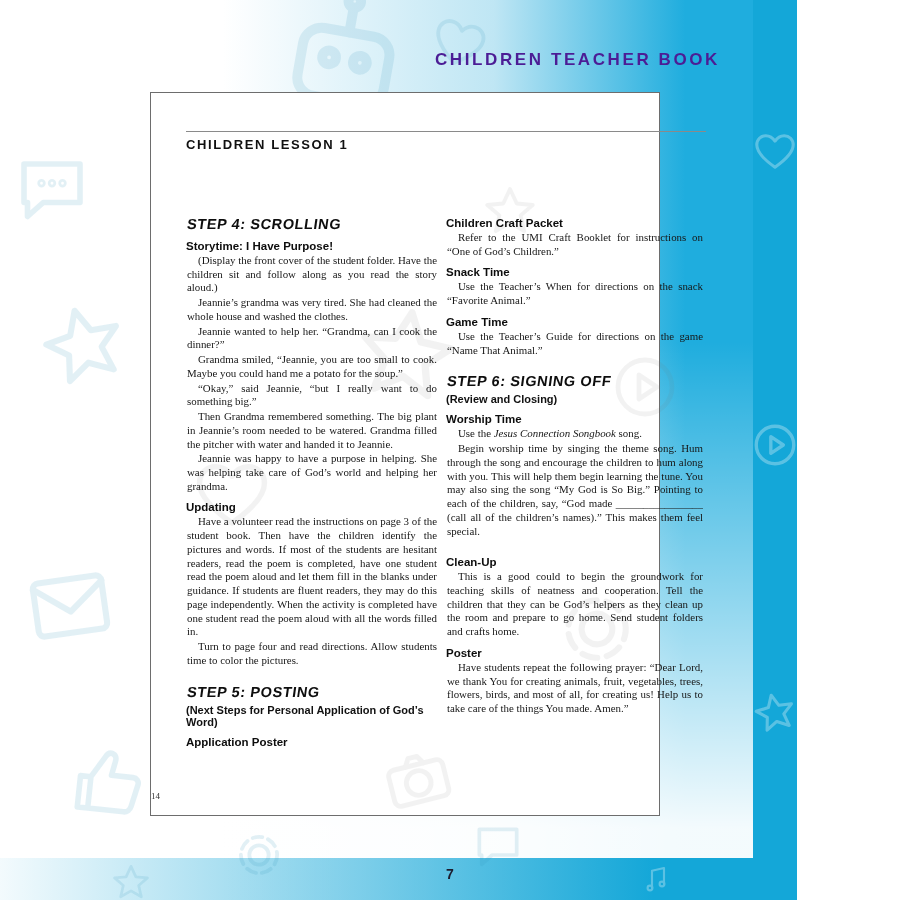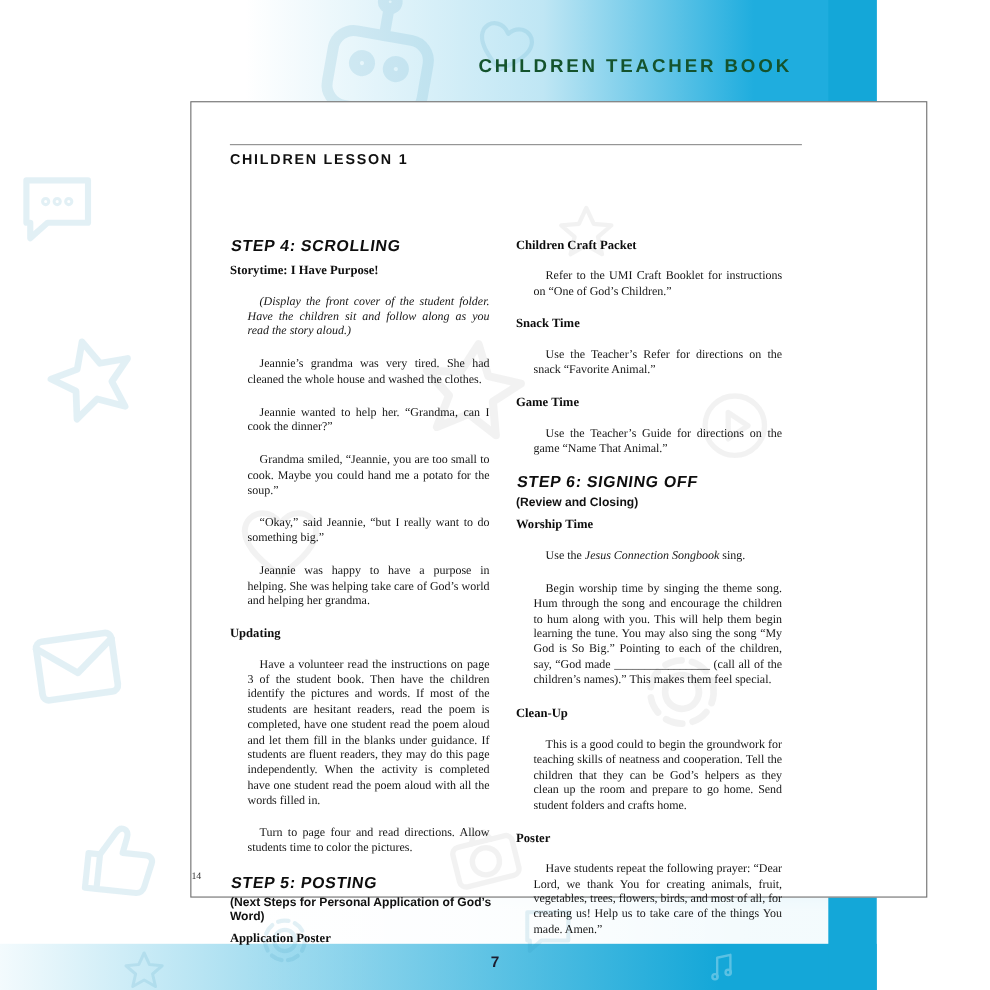--- a/index.html
+++ b/index.html
@@ -18,47 +18,47 @@
   
   .doodle{position:absolute;pointer-events:none;}
   .doodle svg{display:block;fill:none;stroke:currentColor;stroke-width:1.6;
               stroke-linecap:round;stroke-linejoin:round;}
   .dd-light{color:#2b90b8;opacity:.13;}
   .dd-white{color:#ffffff;opacity:.30;}
   .dd-page{color:#777777;opacity:.09;}
 
   
   .book-title{position:absolute;top:50px;right:180px;font-size:17px;font-weight:800;
-        letter-spacing:2.6px;color:#14532d;white-space:nowrap;}
+        letter-spacing:2.6px;color:#4c1d95;white-space:nowrap;}
   .outer-pagenum{position:absolute;top:866px;left:0;width:900px;text-align:center;
         font-size:14px;font-weight:800;color:#1c1c2e;}
 
   
-  .page{position:absolute;left:173px;top:92px;width:670px;height:724px;
+  .page{position:absolute;left:150px;top:92px;width:510px;height:724px;
         background:#ffffff;border:1.5px solid #6d6d6d;box-sizing:border-box;}
   .rule{position:absolute;left:35px;top:38px;width:520px;height:1px;background:#8a8a8a;}
   .lesson-header{position:absolute;left:35px;top:44px;font-size:13px;font-weight:800;
         letter-spacing:1.6px;color:#101010;}
   .inner-pagenum{position:absolute;left:0;top:698px;width:100%;
         font-family:"Liberation Serif",serif;font-size:9px;color:#333;}
 
   .col{position:absolute;top:122px;}
   .col-left{left:35px;width:252px;}
   .col-right{left:295px;width:258px;}
 
   .step-title{font-size:14.5px;font-weight:800;letter-spacing:.6px;color:#0e0e0e;
         transform:skewX(-8deg);transform-origin:left bottom;margin:16px 0 4px;}
   .step-title.first{margin-top:1px;}
   .step-sub{font-size:11px;font-weight:700;color:#111;margin:0 0 2px;}
   h3{font-size:11.5px;font-weight:700;color:#0d0d0d;margin:8px 0 2px;
-     font-family:Liberation Serif, serif;}
+     font-family:Liberation Sans, sans-serif;}
   .body{font-family:"Liberation Serif",serif;font-size:10.9px;line-height:1.26;
-        color:#161616;text-align:justify;margin:16px;}
+        color:#161616;text-align:justify;margin:1px;}
   .ind{text-indent:11px;}
-  .note{font-style:italic;}
+  .note{}
 </style>
 </head>
 <body>
 
 <div class="scan"></div>
 <div class="scan-glow"></div>
 <div class="band-bottom"></div>
 <div class="band-right"></div>
 
 <div class="doodle dd-light" style="left:270px;top:-18px;transform:rotate(10deg)">
@@ -185,47 +185,48 @@
 
   <div class="col col-left">
     <div class="step-title first">STEP 4: SCROLLING</div>
 
     <h3>Storytime: I Have Purpose!</h3>
     <p class="body ind note">(Display the front cover of the student folder. Have the children sit and follow along as you read the story aloud.)</p>
     <p class="body ind">Jeannie’s grandma was very tired. She had cleaned the whole house and washed the clothes.</p>
     <p class="body ind">Jeannie wanted to help her. “Grandma, can I cook the dinner?”</p>
     <p class="body ind">Grandma smiled, “Jeannie, you are too small to cook. Maybe you could hand me a potato for the soup.”</p>
     <p class="body ind">“Okay,” said Jeannie, “but I really want to do something big.”</p>
+    <p class="body ind">Then Grandma remembered something. The big plant in Jeannie’s room needed to be watered. Grandma filled the pitcher with water and handed it to Jeannie.</p>
     <p class="body ind">Jeannie was happy to have a purpose in helping. She was helping take care of God’s world and helping her grandma.</p>
 
     <h3>Updating</h3>
     <p class="body ind">Have a volunteer read the instructions on page 3 of the student book. Then have the children identify the pictures and words. If most of the students are hesitant readers, read the poem is completed, have one student read the poem aloud and let them fill in the blanks under guidance. If students are fluent readers, they may do this page independently. When the activity is completed have one student read the poem aloud with all the words filled in.</p>
     <p class="body ind">Turn to page four and read directions. Allow students time to color the pictures.</p>
 
     <div class="step-title">STEP 5: POSTING</div>
     <div class="step-sub">(Next Steps for Personal Application of God’s Word)</div>
 
     <h3>Application Poster</h3>
   </div>
 
   <div class="col col-right">
     <h3 style="margin-top:2px">Children Craft Packet</h3>
     <p class="body ind">Refer to the UMI Craft Booklet for instructions on “One of God’s Children.”</p>
 
     <h3>Snack Time</h3>
-    <p class="body ind">Use the Teacher’s Refer for directions on the snack “Favorite Animal.”</p>
+    <p class="body ind">Use the Teacher’s When for directions on the snack “Favorite Animal.”</p>
 
     <h3>Game Time</h3>
     <p class="body ind">Use the Teacher’s Guide for directions on the game “Name That Animal.”</p>
 
     <div class="step-title">STEP 6: SIGNING OFF</div>
     <div class="step-sub">(Review and Closing)</div>
 
     <h3>Worship Time</h3>
-    <p class="body ind"><span>Use the </span><i>Jesus Connection Songbook</i><span> sing.</span></p>
+    <p class="body ind"><span>Use the </span><i>Jesus Connection Songbook</i><span> song.</span></p>
     <p class="body ind">Begin worship time by singing the theme song. Hum through the song and encourage the children to hum along with you. This will help them begin learning the tune. You may also sing the song “My God is So Big.” Pointing to each of the children, say, “God made ________________ (call all of the children’s names).” This makes them feel special.</p>
 
     <h3 style="margin-top:18px">Clean-Up</h3>
     <p class="body ind">This is a good could to begin the groundwork for teaching skills of neatness and cooperation. Tell the children that they can be God’s helpers as they clean up the room and prepare to go home. Send student folders and crafts home.</p>
 
     <h3>Poster</h3>
     <p class="body ind">Have students repeat the following prayer: “Dear Lord, we thank You for creating animals, fruit, vegetables, trees, flowers, birds, and most of all, for creating us! Help us to take care of the things You made. Amen.”</p>
   </div>
 
   <div class="inner-pagenum">14</div>

